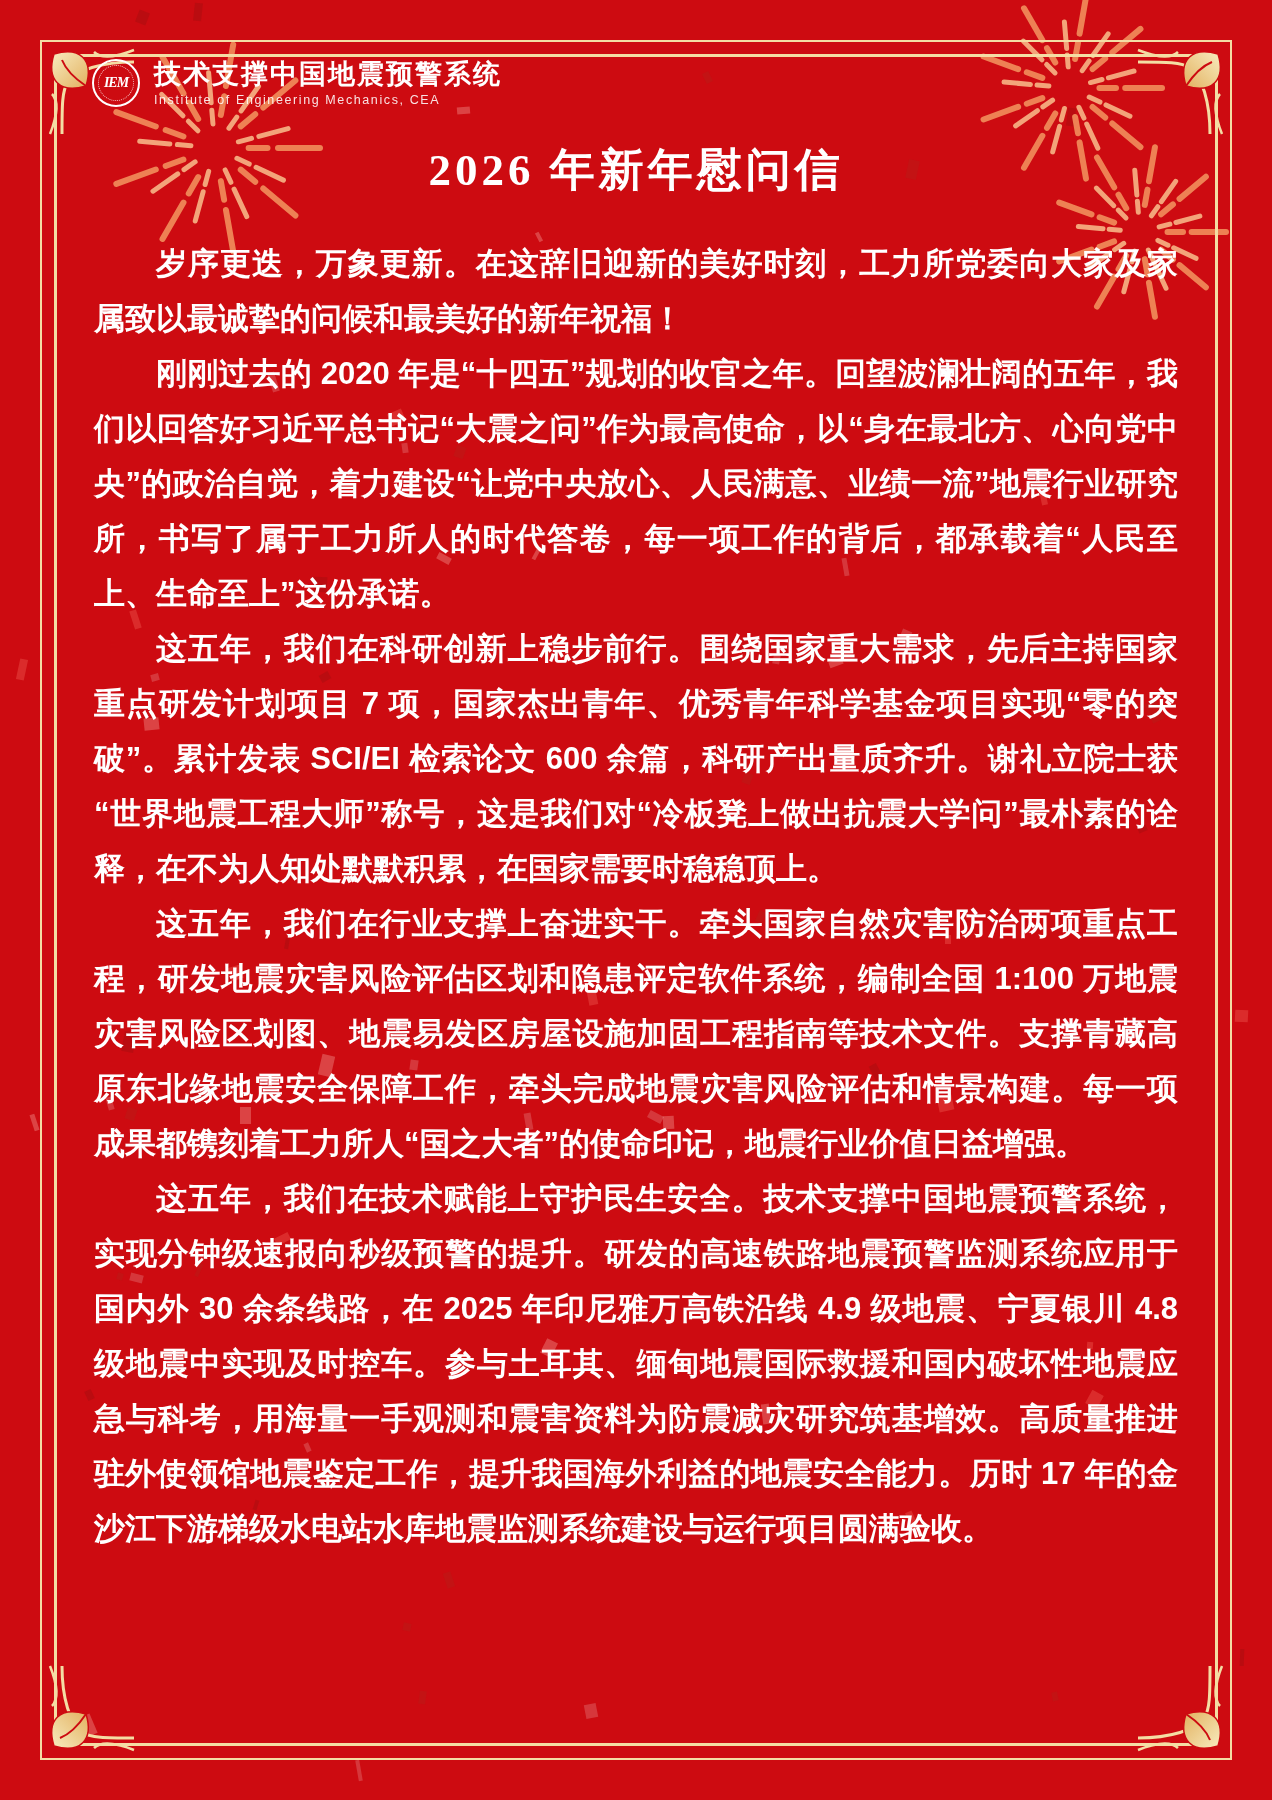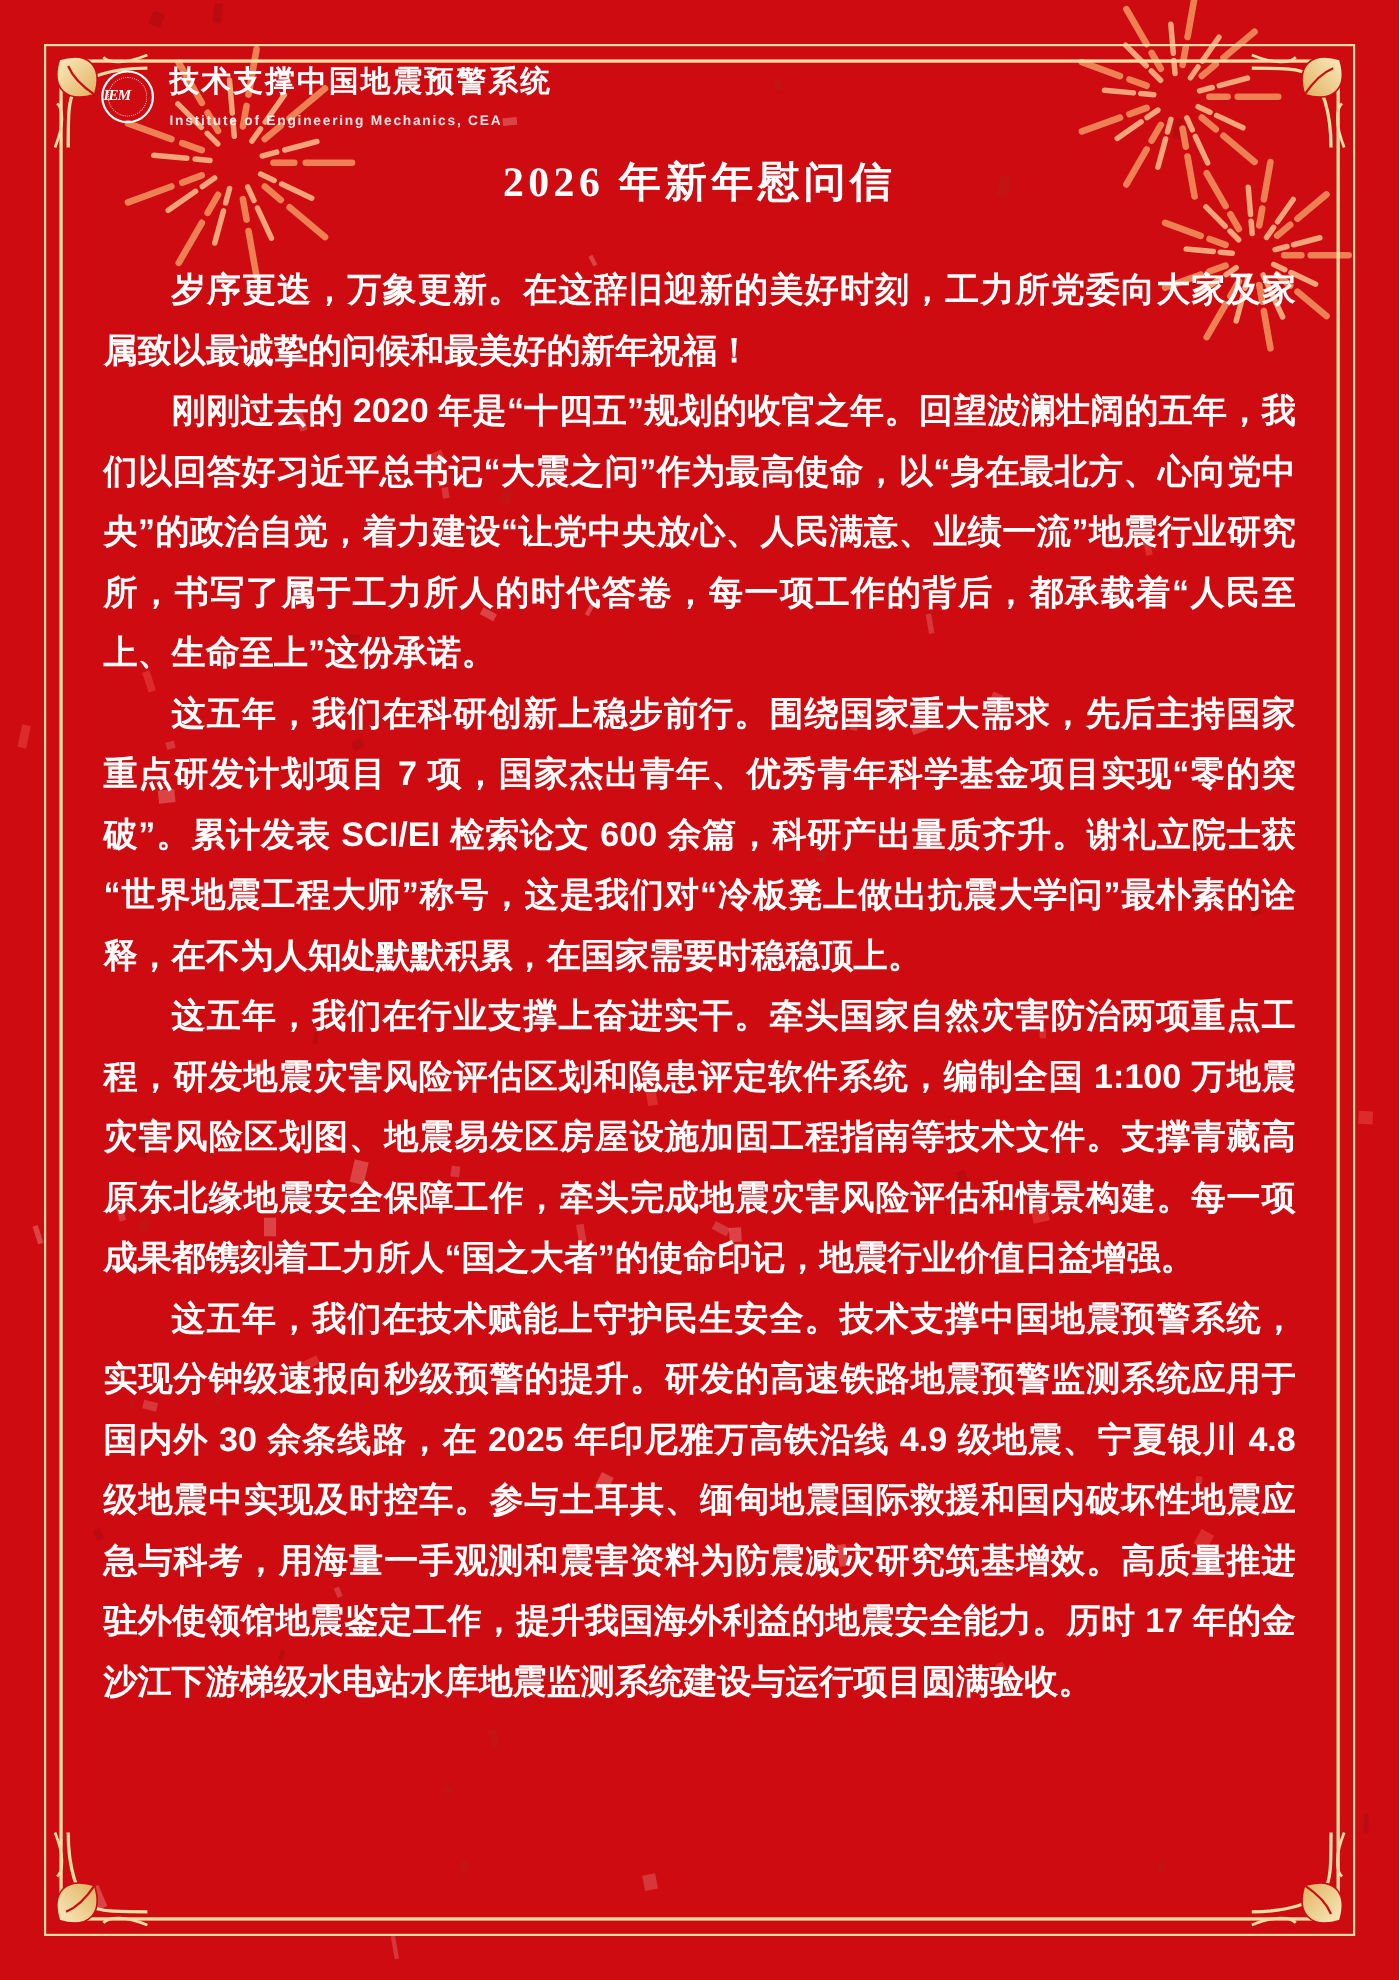--- a/index.html
+++ b/index.html
@@ -22,36 +22,36 @@
   .border-inner{position:absolute;inset:54px;border:3px solid var(--gold);pointer-events:none;}
   .corner{position:absolute;width:92px;height:92px;pointer-events:none;}
   .corner.tl{left:44px;top:44px;}
   .corner.tr{right:44px;top:44px;transform:rotate(90deg);}
   .corner.br{right:44px;bottom:44px;transform:rotate(180deg);}
   .corner.bl{left:44px;bottom:44px;transform:rotate(270deg);}
   
   .header{position:absolute;left:92px;top:58px;display:flex;align-items:center;gap:14px;}
   .seal{
     width:48px;height:48px;border:2px solid #fff;border-radius:50%;
-    display:flex;align-items:center;position:relative;flex:0 0 auto;
+    display:flex;align-items:center;justify-content:center;position:relative;flex:0 0 auto;
   }
   .seal::before{
     content:"";position:absolute;inset:4px;border:1px dotted rgba(255,255,255,.75);border-radius:50%;
   }
   .seal-mono{
     font-family:"Liberation Serif","DejaVu Serif",serif;
     font-weight:bold;font-style:italic;font-size:14px;letter-spacing:-1px;
   }
   .org-zh{font-size:27px;font-weight:bold;letter-spacing:2px;line-height:32px;}
-  .org-en{font-size:12.5px;letter-spacing:1.6px;color:rgba(255,255,255,.88);margin-top:13px;font-weight:bold;}
+  .org-en{font-size:12.5px;letter-spacing:1.6px;color:rgba(255,255,255,.88);margin-top:3px;}
   
   .title{
     position:absolute;left:0;right:0;top:140px;text-align:center;
     font-family:"Liberation Serif","DejaVu Serif",serif;
-    font-size:38px;font-weight:bold;letter-spacing:4px;
+    font-size:45px;font-weight:bold;letter-spacing:4px;
   }
   
   .content{
     position:absolute;left:94px;right:94px;top:236px;
     font-size:31px;font-weight:bold;line-height:55px;
     text-align:justify;
   }
   .salutation{text-indent:0;}
   .para{text-indent:2em;}
 </style>

